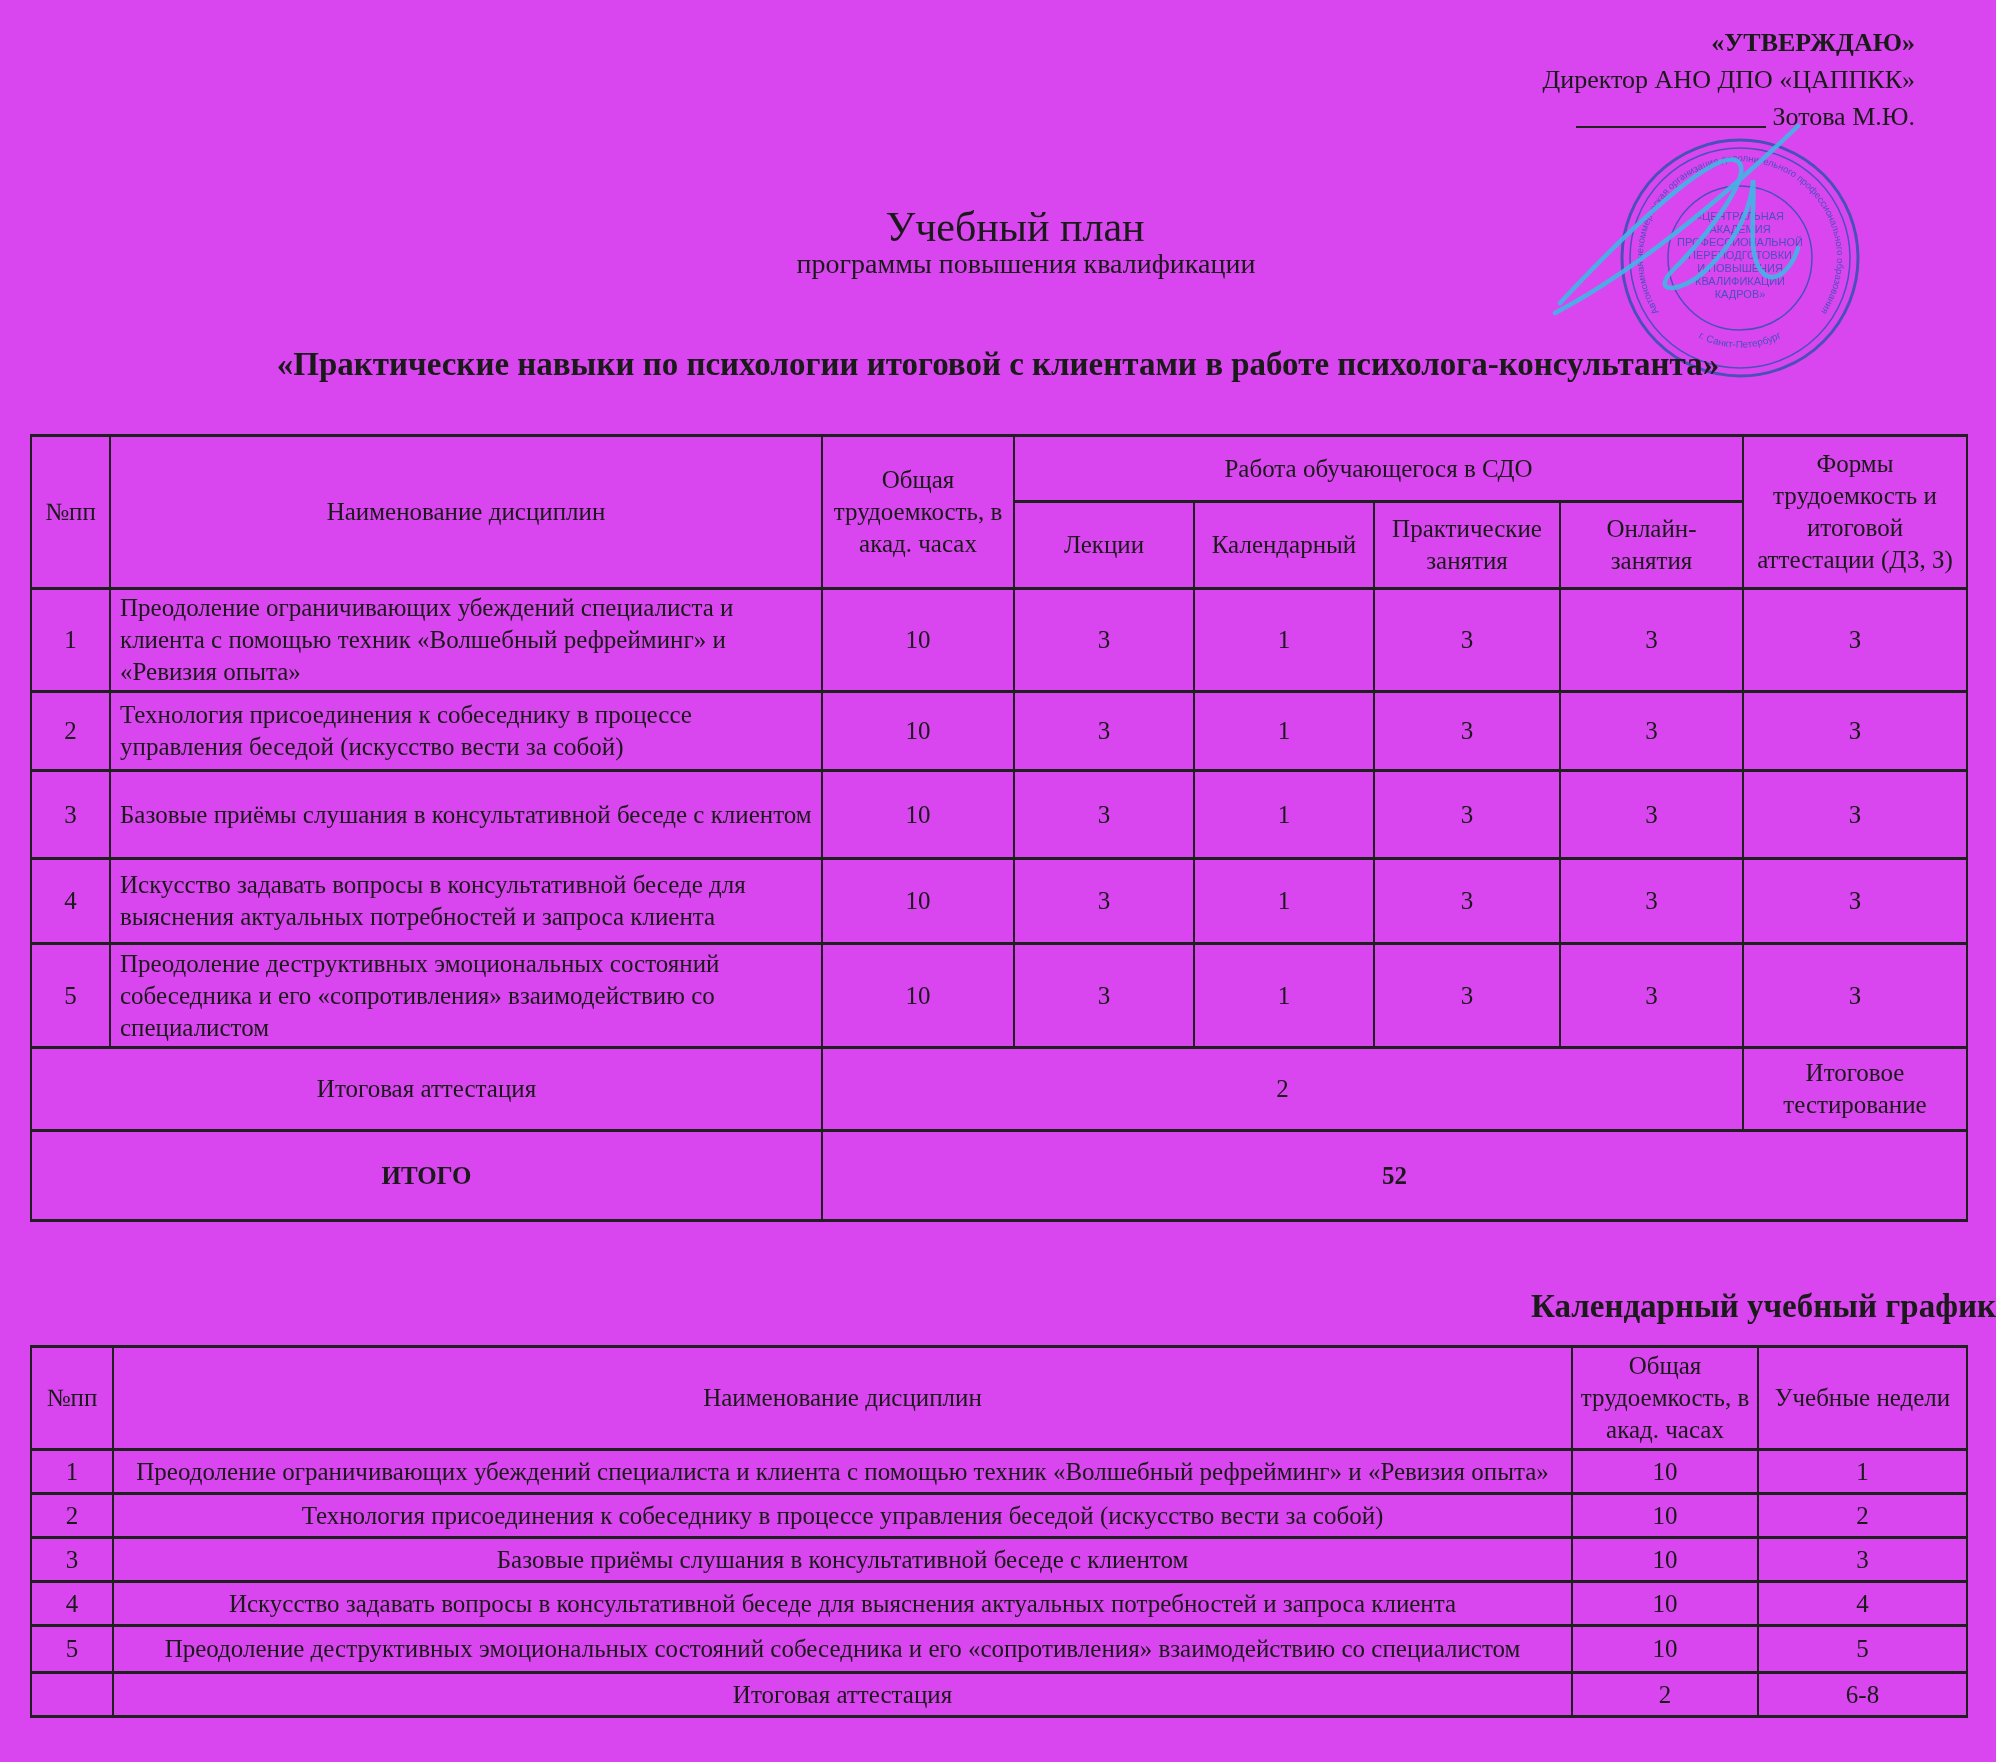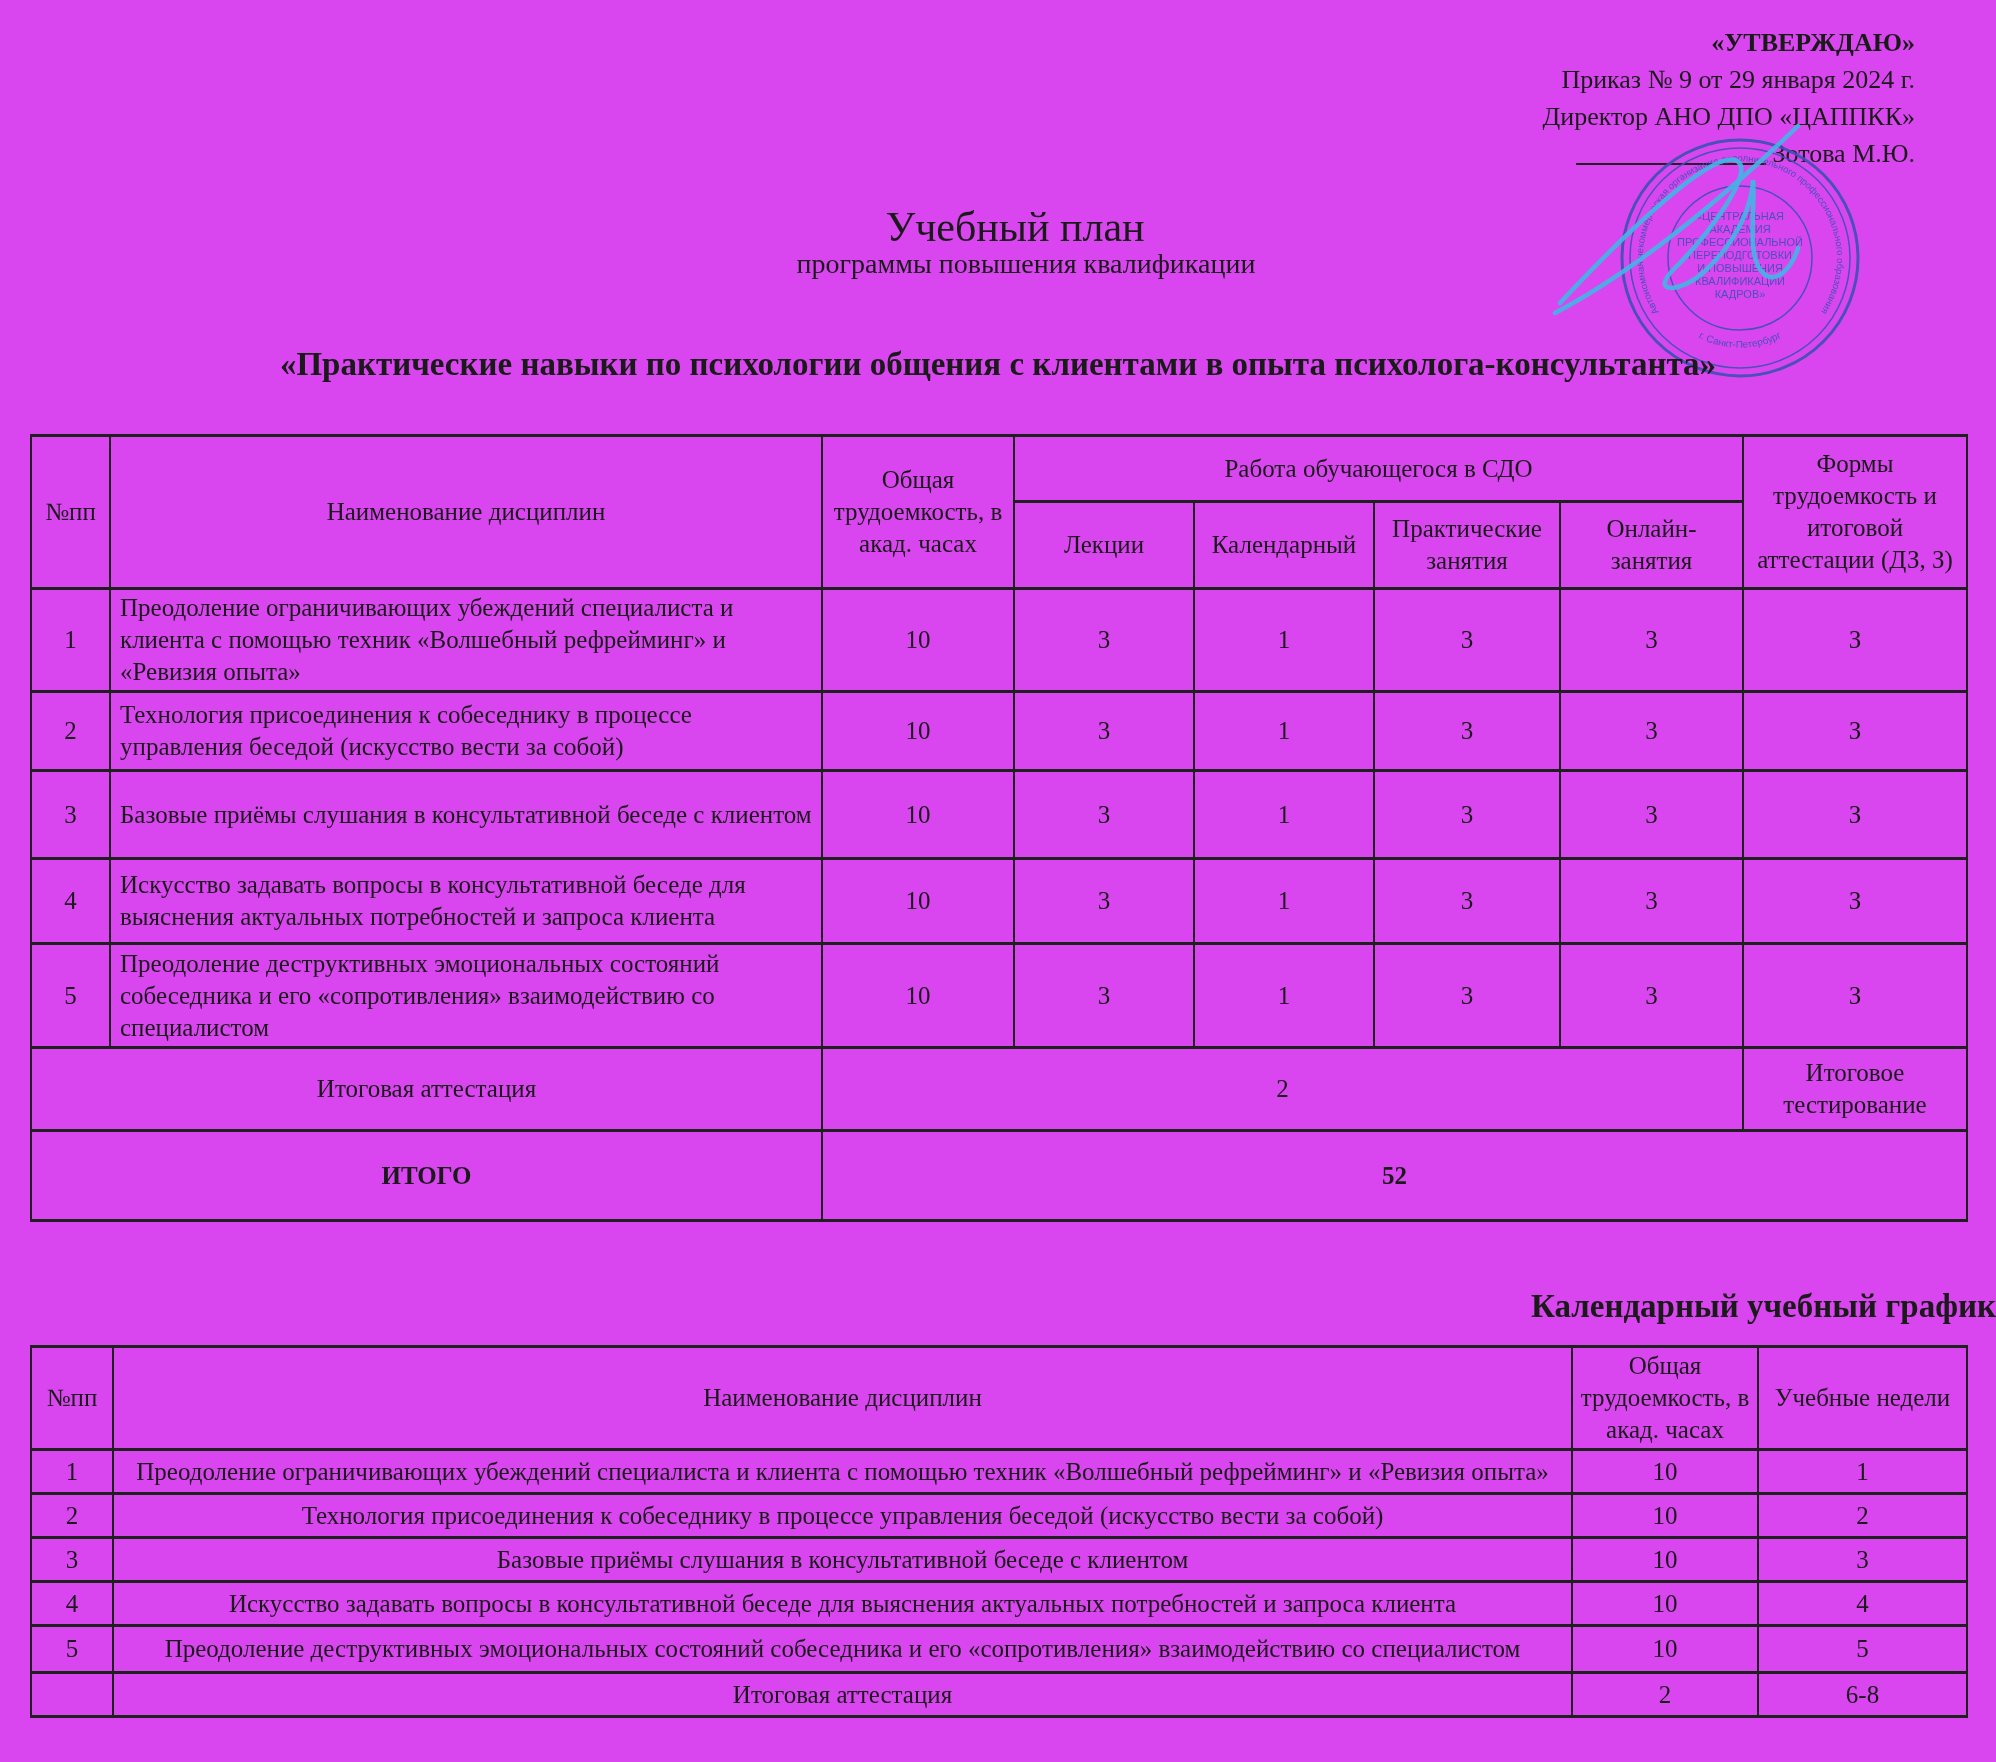--- a/index.html
+++ b/index.html
@@ -45,21 +45,20 @@
   .t1 td.name{text-align:left;padding-left:9px;padding-right:6px;}
   .bold-cell{font-weight:bold;}
 </style>
 </head>
 <body>
 
 <div class="page">
 
   <div class="approval">
     <div class="bold">«УТВЕРЖДАЮ»</div>
-    <div>Приказ № 9 от 29 января 2024 г.</div>
     <div>Директор АНО ДПО «ЦАППКК»</div>
     <div class="sig-row">
       <span class="sig-underline"></span>
       <span>Зотова М.Ю.</span>
     </div>
   </div>
 
   <svg class="stamp-svg" width="260" height="260" viewBox="-130 -130 260 260">
     <defs>
       <path id="arcTop" d="M -78 58 A 97 97 0 1 1 78 58"></path>
@@ -89,21 +88,21 @@
 
   <svg class="signature-svg" width="310" height="220" viewBox="0 0 310 220">
     <g fill="none" stroke="#41b7e6" stroke-width="4.5" stroke-linecap="round" opacity="0.9">
       <path d="M 258 18 C 230 45 120 150 15 205"></path>
       <path d="M 20 195 C 90 120 170 45 195 52 C 220 60 165 130 135 160 C 108 186 140 186 165 163 C 200 130 212 95 213 72 C 216 98 205 150 224 166 C 236 176 252 160 258 140"></path>
     </g>
   </svg>
 
   <h1 class="doc-title">Учебный план</h1>
   <div class="doc-subtitle">программы повышения квалификации</div>
-  <h2 class="program-title">«Практические навыки по психологии общения с клиентами в опыта психолога-консультанта»</h2>
+  <h2 class="program-title">«Практические навыки по психологии итоговой с клиентами в работе психолога-консультанта»</h2>
 
   <table class="t1">
     <colgroup>
       <col style="width:79px">
         <col style="width:712px">
         <col style="width:192px">
       <col style="width:180px">
         <col style="width:180px">
         <col style="width:186px">
       <col style="width:183px">

